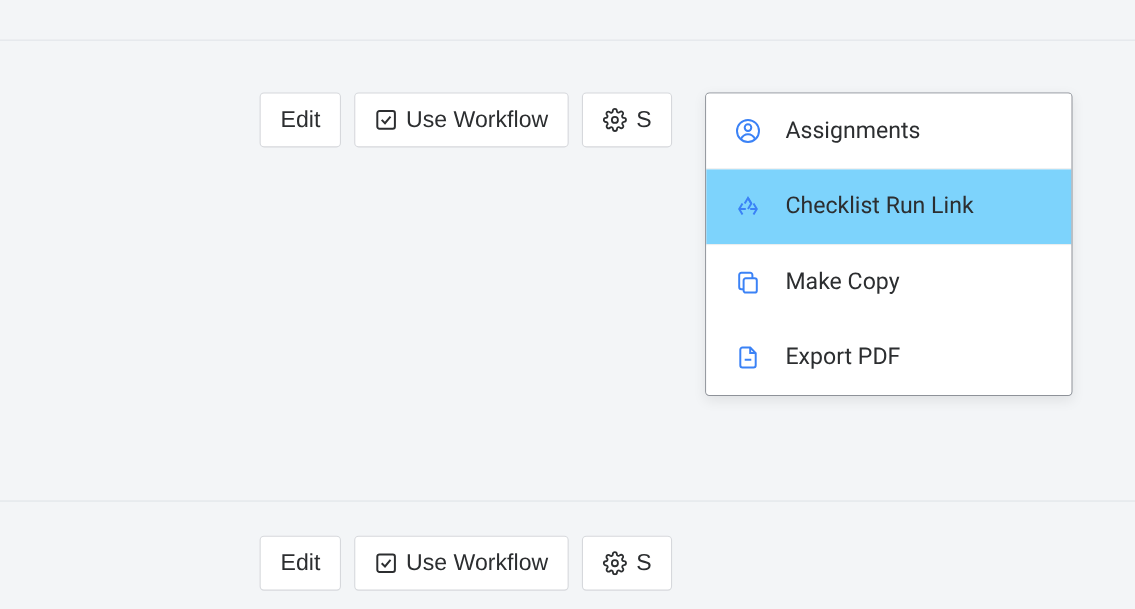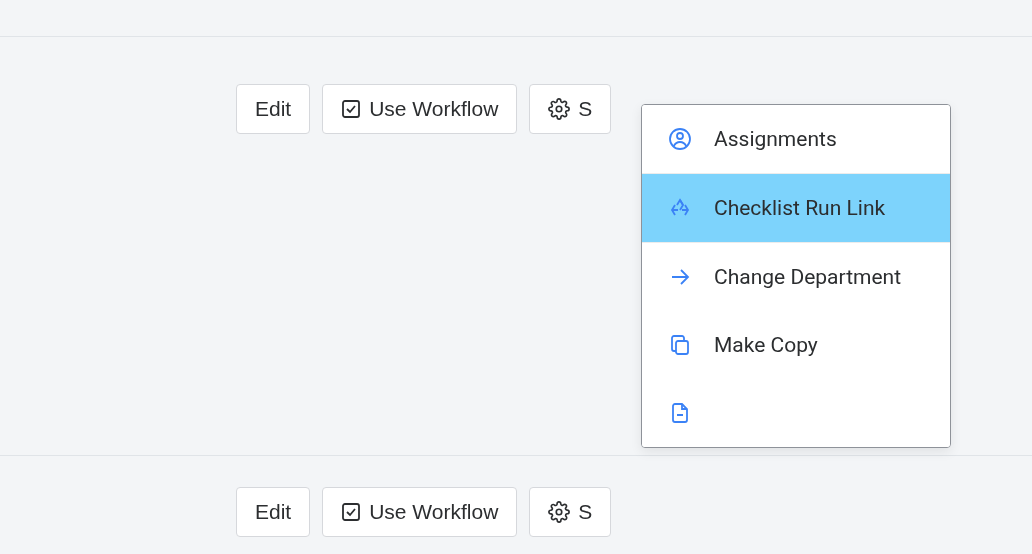--- a/index.html
+++ b/index.html
@@ -59,27 +59,26 @@
       white-space: nowrap;
       height: 50px;
     }
     .btn svg {
       flex-shrink: 0;
     }
     .dropdown-menu {
       position: absolute;
       top: 84px;
       left: 641px;
-      width: 310px;
+      width: 334px;
       background: #ffffff;
       border: 1px solid #8e9299;
       border-radius: 4px;
       box-shadow: 0 4px 12px rgba(0,0,0,0.08);
       overflow: hidden;
-      margin-top: 20px;
     }
     .menu-item {
       display: flex;
       align-items: center;
       gap: 22px;
       padding: 22px 26px;
       font-size: 21px;
       color: #2c2e30;
       cursor: pointer;
       background: #ffffff;
@@ -162,36 +161,30 @@
       <path d="M17 19l3-5-3-5"></path>
       <path d="M4 14h6"></path>
       <path d="M14 14h6"></path>
       <path d="M9 9l3-5 3 5"></path>
     </svg>
     <span>Checklist Run Link</span>
   </div>
 
   <div class="menu-divider"></div>
 
-  <div class="menu-item">
-    <svg width="24" height="24" viewBox="0 0 24 24" fill="none" stroke="#3b82f6" stroke-width="1.8">
-      <line x1="4" y1="12" x2="20" y2="12"></line>
-      <polyline points="13,5 20,12 13,19"></polyline>
-    </svg>
-    <span>Change Department</span>
-  </div>
 
   <div class="menu-item">
     <svg width="24" height="24" viewBox="0 0 24 24" fill="none" stroke="#3b82f6" stroke-width="1.8">
       <rect x="8" y="8" width="12" height="13" rx="2"></rect>
       <path d="M16 8V5a2 2 0 0 0-2-2H6a2 2 0 0 0-2 2v11a2 2 0 0 0 2 2h2"></path>
     </svg>
     <span>Make Copy</span>
   </div>
 
   <div class="menu-item">
     <svg width="24" height="24" viewBox="0 0 24 24" fill="none" stroke="#3b82f6" stroke-width="1.8">
       <path d="M14 3H7a2 2 0 0 0-2 2v14a2 2 0 0 0 2 2h10a2 2 0 0 0 2-2V8l-5-5z"></path>
       <polyline points="14,3 14,8 19,8"></polyline>
       <line x1="9" y1="14" x2="15" y2="14"></line>
     </svg>
+    <span>Export PDF</span>
   </div>
 </div>
 
 </body></html>

